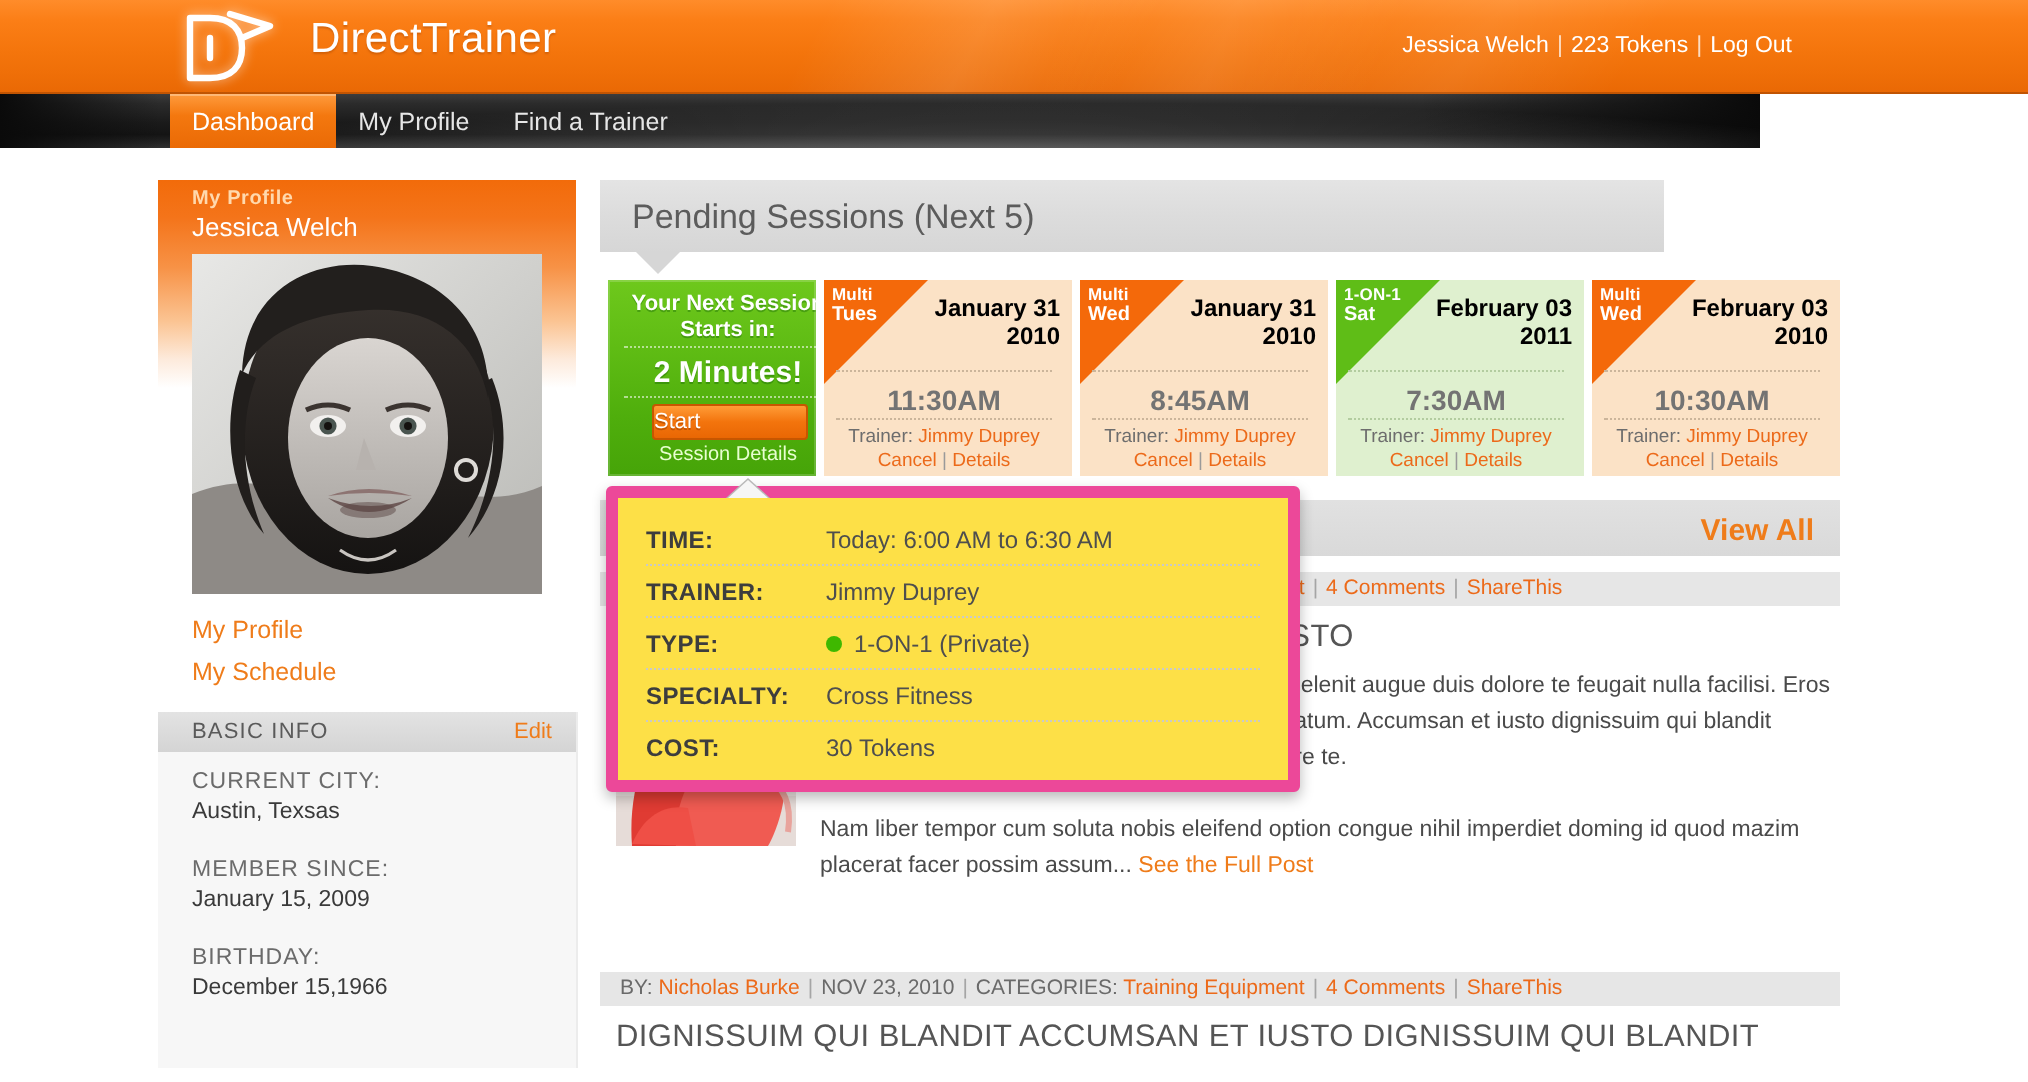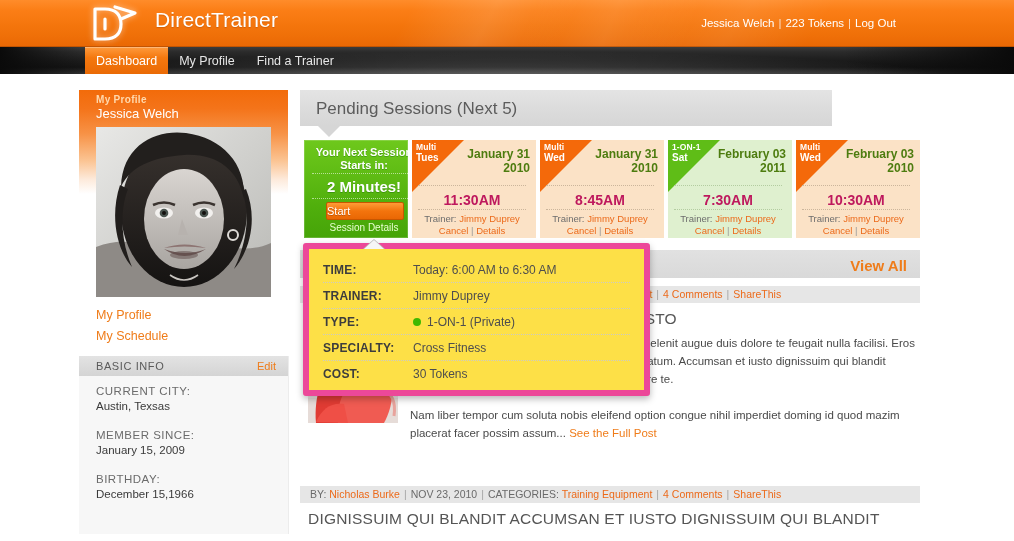--- a/index.html
+++ b/index.html
@@ -37,21 +37,21 @@
   .brand .thin{font-weight:400;}
   .userbar{
     position:absolute;right:118px;top:17px;
     font-size:11.5px;color:#ffffff;white-space:nowrap;
   }
   .userbar a{color:#fff;text-decoration:none;}
   .userbar .sep{color:rgba(255,255,255,.75);padding:0 4px;}
 
   
   .navbar{
-    position:absolute;left:0;top:47px;width:1014px;height:27px;
+    position:absolute;left:0;top:47px;width:880px;height:27px;
     background:linear-gradient(180deg,#3c3c3c 0%,#2b2b2b 18%,#1b1b1b 52%,#141414 75%,#2e2e2e 100%);
     text-align:right;
   }
   .navbar .glow{
     position:absolute;left:0;top:0;width:1014px;height:27px;
     background:radial-gradient(ellipse 640px 40px at 50% 120%,rgba(255,255,255,.26) 0%,rgba(255,255,255,0) 70%);
   }
   .nav-items{position:absolute;left:85px;top:0;height:27px;display:flex;align-items:stretch;}
   .nav-item{
     display:flex;align-items:center;padding:0 11px;
@@ -127,24 +127,24 @@
     text-shadow:0 1px 0 rgba(150,60,0,.5);
   }
   .card.next .sd{position:absolute;left:0;top:82px;width:120px;text-align:center;font-size:10px;color:#e8ffd0;text-decoration:none;cursor:pointer;}
 
   .card.sess{background:#fbe2c6;padding-left:20px;}
   .card.sess.onone{background:#dff0cf;}
   .card .corner{position:absolute;left:0;top:0;width:0;height:0;border-left:52px solid #f4690a;border-bottom:52px solid transparent;}
   .card.sess.onone .corner{border-left-color:#5fbd17;}
   .card .ctype{position:absolute;left:4px;top:2px;font-size:8.5px;font-weight:bold;color:#ffffff;line-height:10px;letter-spacing:.1px;}
   .card .cday{position:absolute;left:4px;top:12px;font-size:10px;font-weight:bold;color:#ffffff;line-height:11px;}
-  .card .cdate{position:absolute;right:6px;top:7px;width:84px;text-align:right;font-size:12px;font-weight:bold;color:#4d7c0f;line-height:14px;}
+  .card .cdate{position:absolute;right:6px;top:7px;width:84px;text-align:right;font-size:12px;font-weight:bold;color:#000000;line-height:14px;}
   .card .rule{position:absolute;left:6px;width:108px;border-top:1px dotted #cbb59b;}
   .card.sess.onone .rule{border-top-color:#b3ccA0;}
-  .card .ctime{position:absolute;left:0;top:52px;width:120px;text-align:center;font-size:14px;font-weight:bold;color:#be185d;}
+  .card .ctime{position:absolute;left:0;top:52px;width:120px;text-align:center;font-size:14px;font-weight:bold;color:#737373;}
   .card .ctrainer{position:absolute;left:0;top:73px;width:120px;text-align:center;font-size:9.5px;color:#6d6d6d;}
   .card .ctrainer a{color:#ec6a1a;text-decoration:none;}
   .card .clinks{position:absolute;left:0;top:85px;width:120px;text-align:center;font-size:9.5px;color:#9a9a9a;}
   .card .clinks a{color:#ec6a1a;text-decoration:none;margin-top:36px;}
 
   
   .blog-head{
     position:absolute;left:0;top:160px;width:620px;height:28px;
     background:linear-gradient(180deg,#e1e1e1 0%,#d9d9d9 100%);
   }

